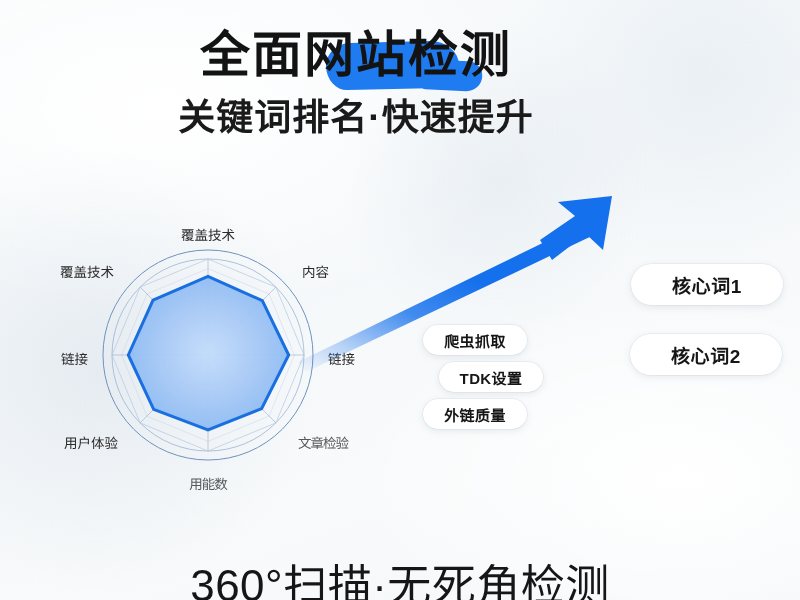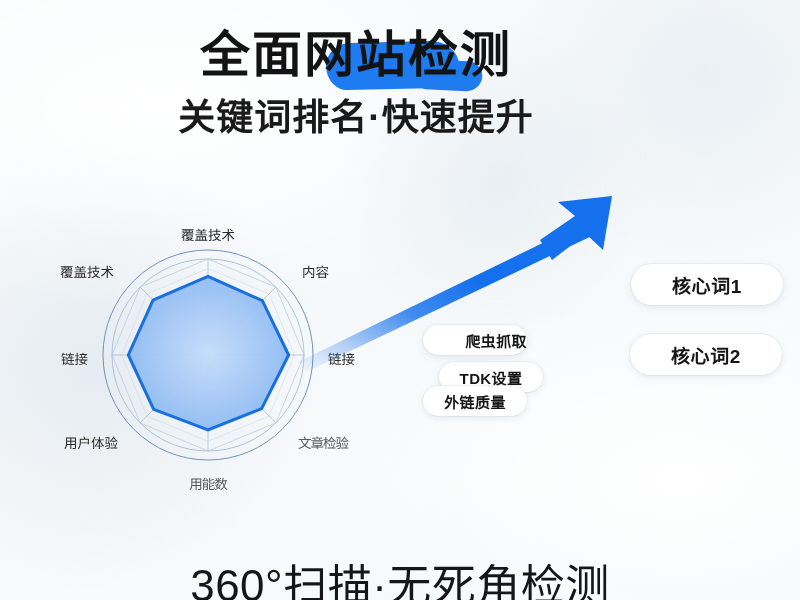--- a/index.html
+++ b/index.html
@@ -159,23 +159,23 @@
     letter-spacing: 0.4px;
   }
   .pill-big {
     width: 152px;
     height: 41px;
     font-size: 19px;
     font-weight: 700;
     letter-spacing: 0.6px;
   }
 
-  #pill-crawl    { left: 423px; top: 325px; justify-content: flex-end; }
+  #pill-crawl    { left: 423px; top: 325px; }
   #pill-tdk      { left: 439px; top: 362px; }
-  #pill-backlink { left: 423px; top: 386px; text-align: center; }
+  #pill-backlink { left: 423px; top: 399px; text-align: center; }
   #pill-kw1      { left: 631px; top: 264px; }
   #pill-kw2      { left: 630px; top: 334px; }
 </style>
 </head>
 <body>
 
 <div id="poster">
 
   <div class="texture"></div>
 

